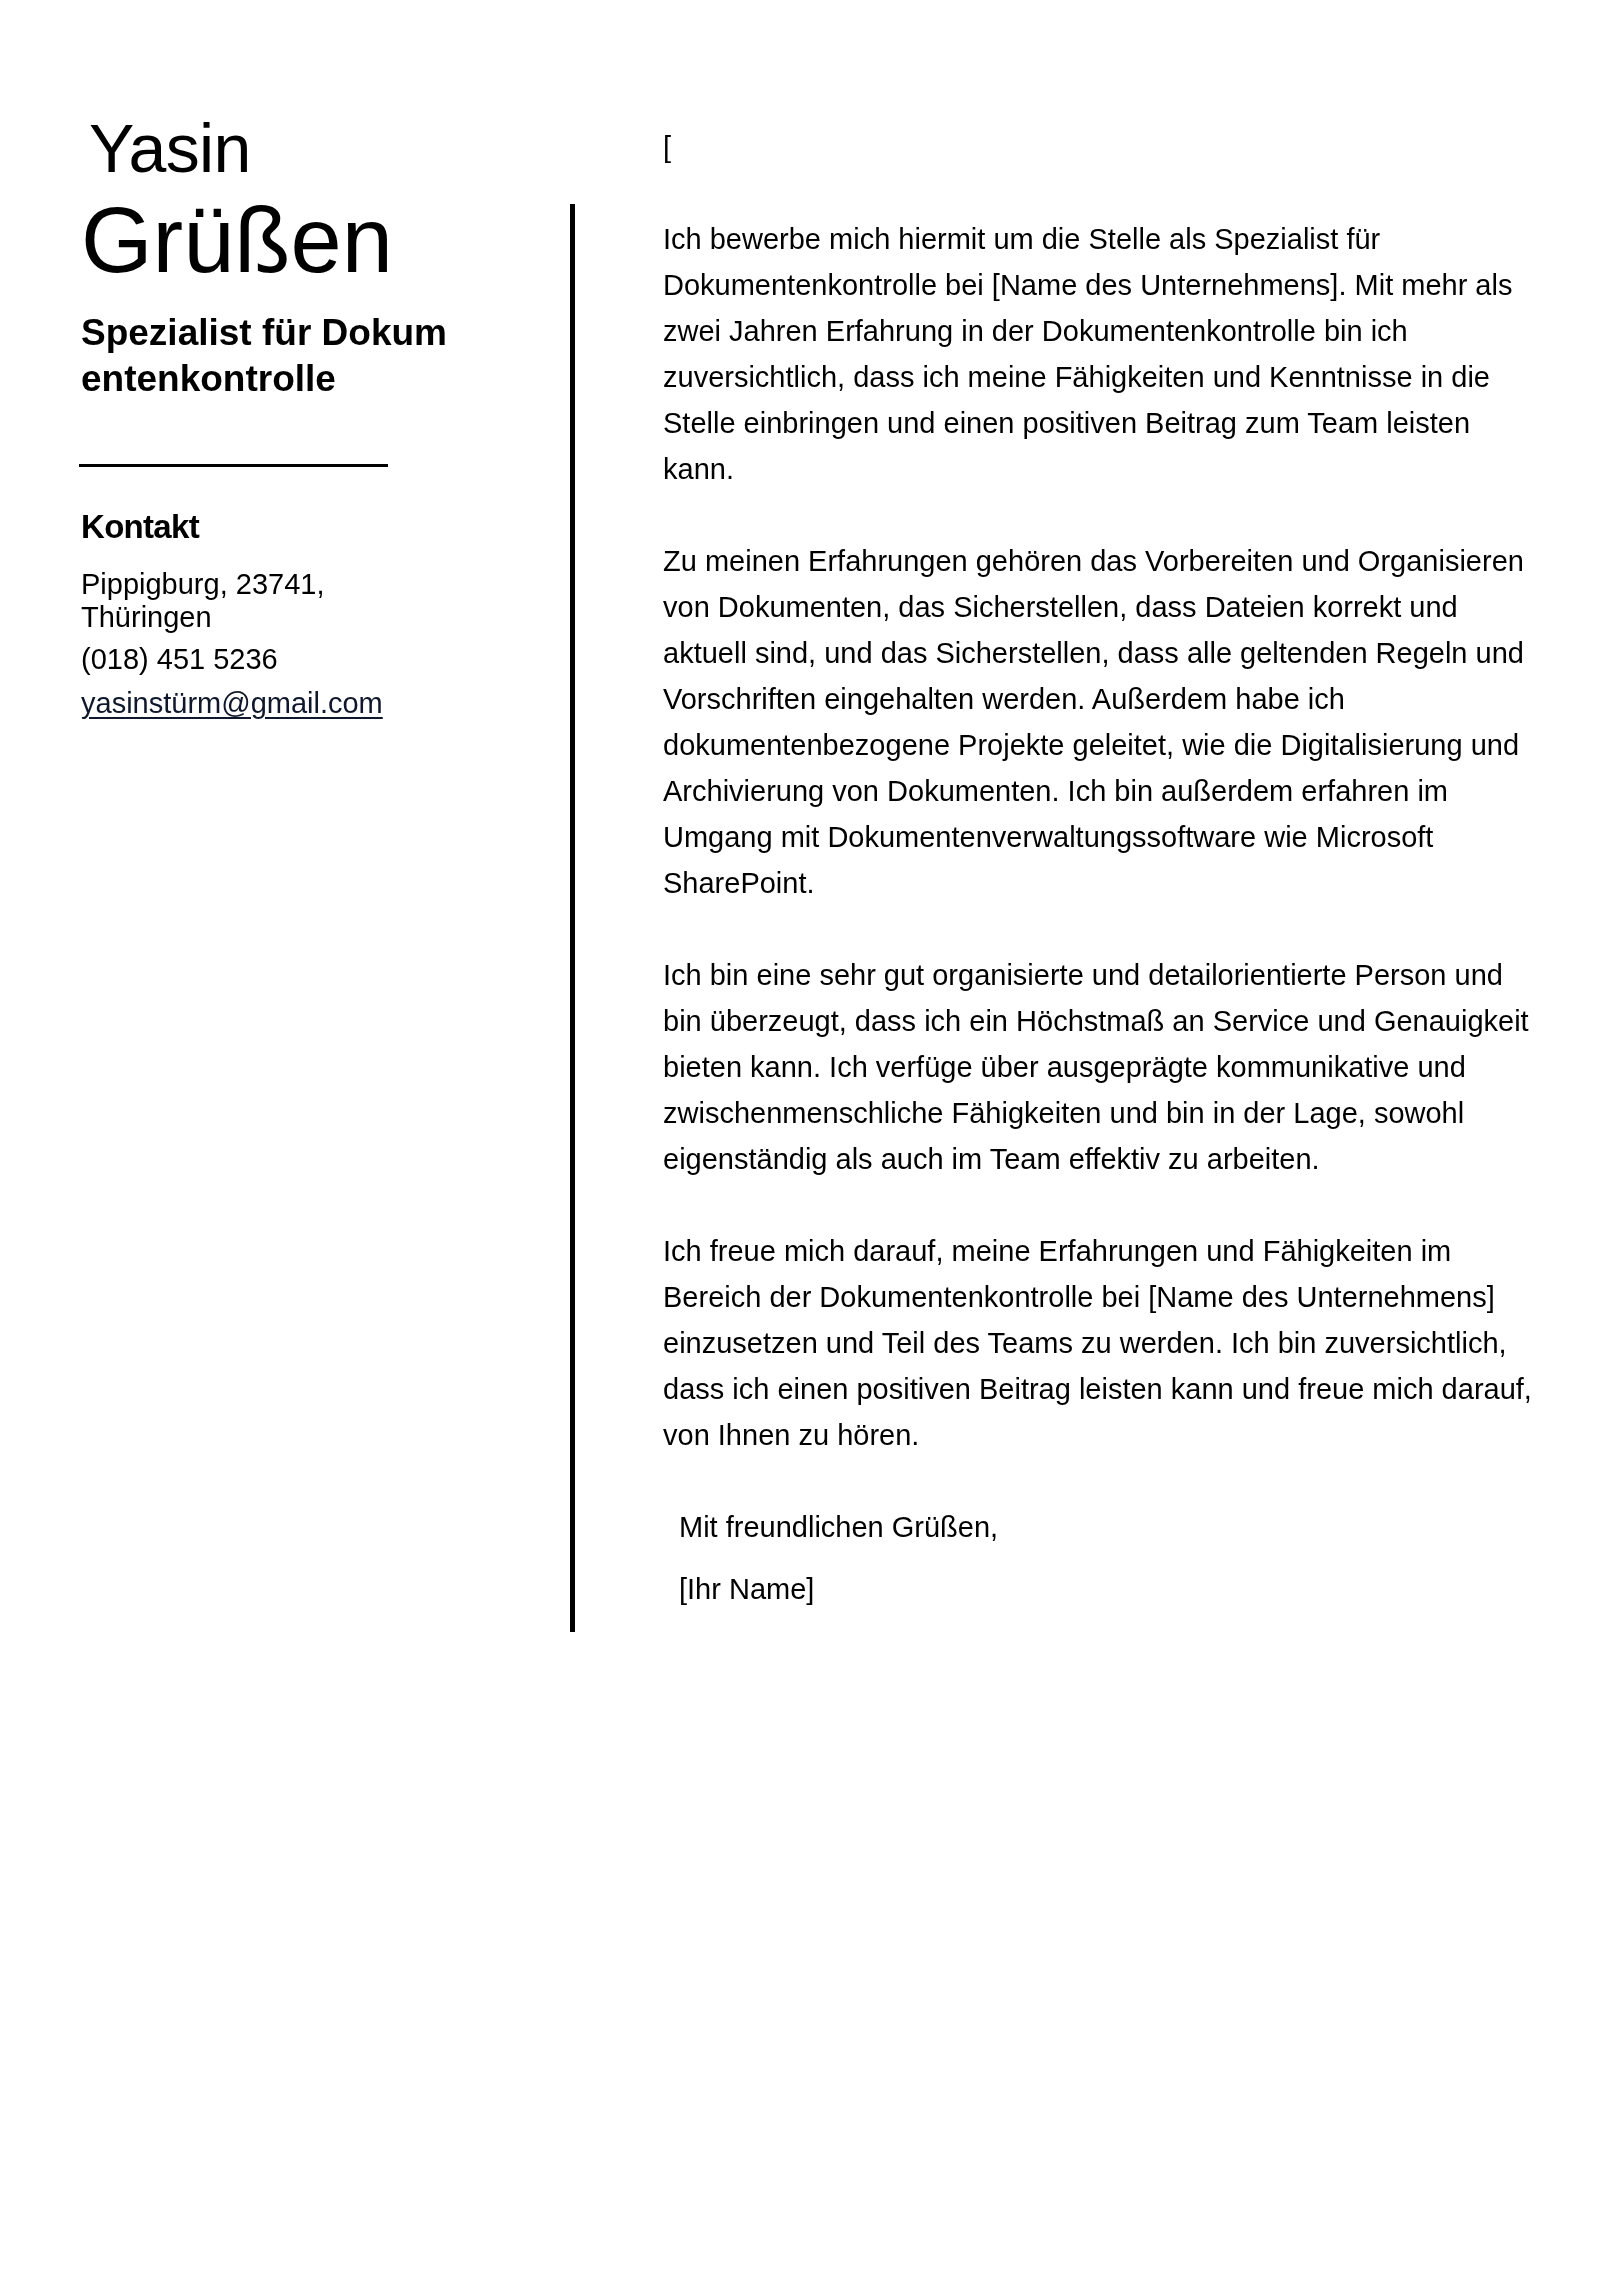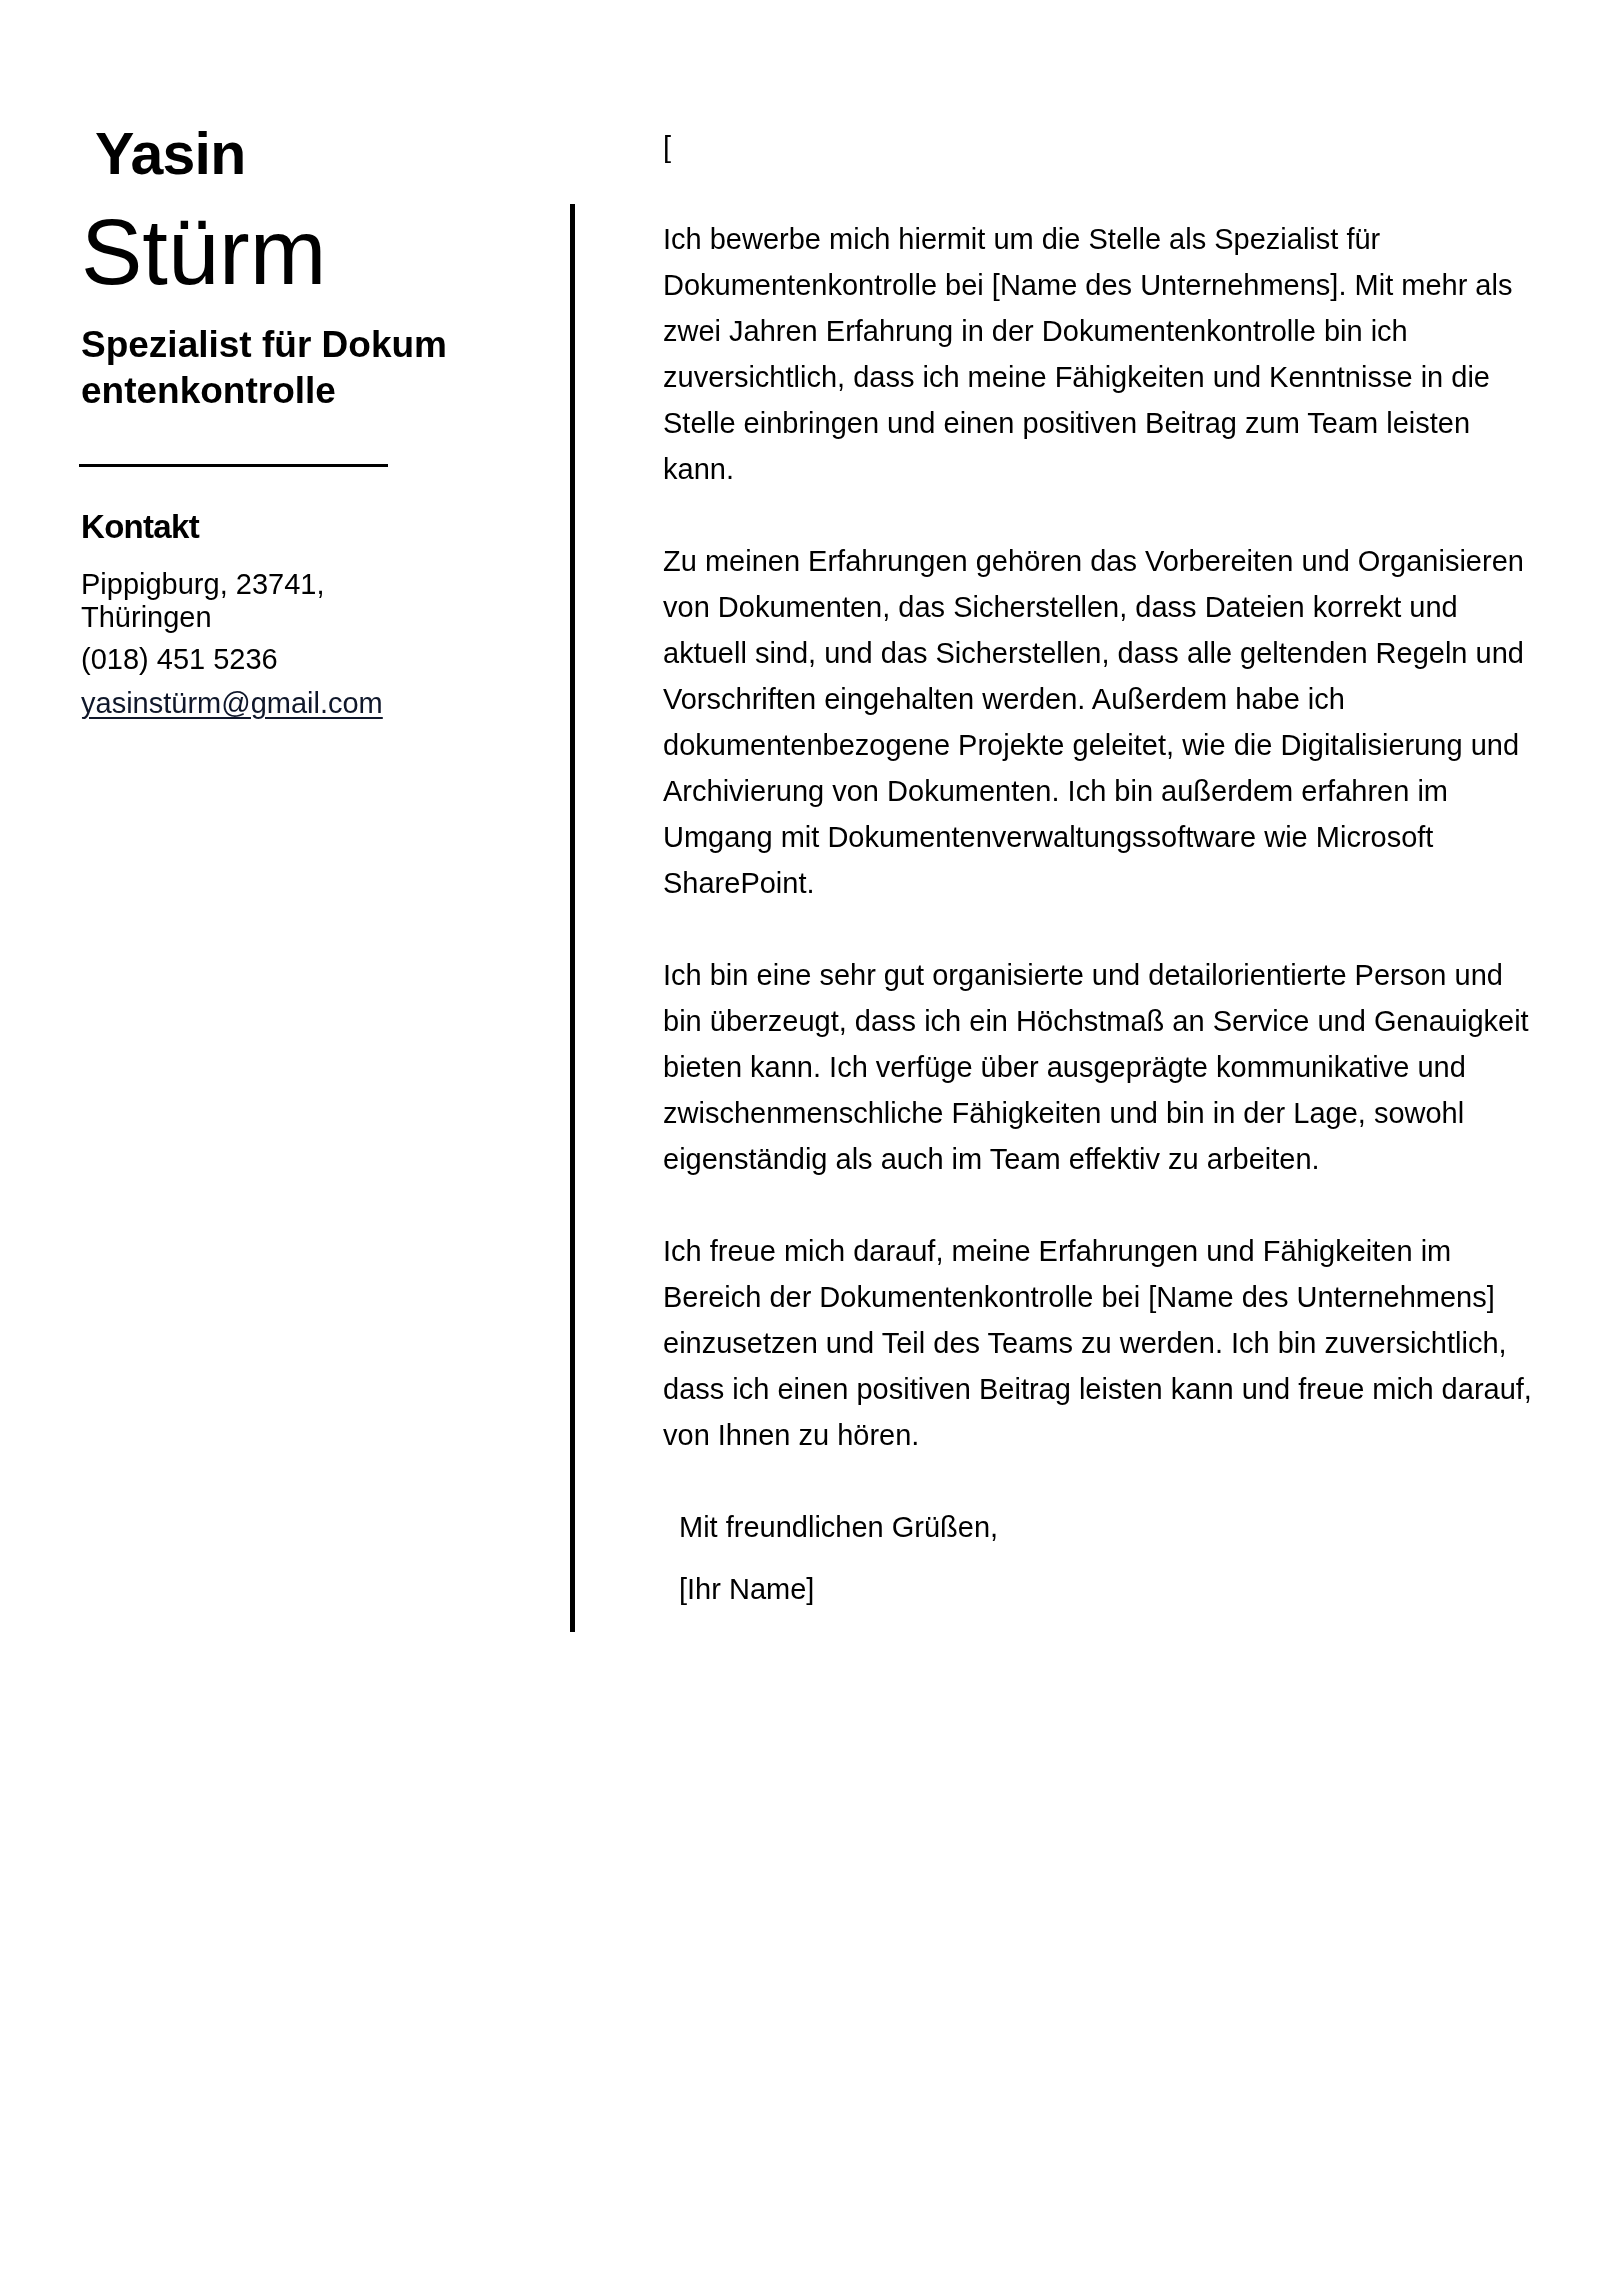--- a/index.html
+++ b/index.html
@@ -15,24 +15,24 @@
       font-family: "Liberation Sans", "DejaVu Sans", sans-serif;
       color: #000000;
     }
     .sidebar {
       position: absolute;
       left: 81px;
       top: 98px;
       width: 393px;
     }
     .name-first {
-      font-size: 59px;
-      font-weight: 700;
+      font-size: 68px;
+      font-weight: 400;
       line-height: 84px;
-      margin: 14px;
+      margin: 8px;
       letter-spacing: -0.7px;
     }
     .name-last {
       font-size: 92px;
       font-weight: 400;
       line-height: 84px;
       margin: 0;
       letter-spacing: 0px;
     }
     .job-title {
@@ -105,21 +105,21 @@
     }
     .letter .closing {
       margin: 16px;
     }
   </style>
 </head>
 <body>
 
 <div class="sidebar">
   <h1 class="name-first">Yasin</h1>
-  <h1 class="name-last">Stürm</h1>
+  <h1 class="name-last">Grüßen</h1>
   <div class="job-title">Spezialist für Dokumentenkontrolle</div>
 </div>
 
 <div class="rule"></div>
 
 <div class="contact">
   <h2 class="contact-heading">Kontakt</h2>
   <p class="contact-line contact-address" style="width:282px;">Pippigburg, 23741, Thüringen</p>
   <p class="contact-line contact-phone">(018) 451 5236</p>
   <p class="contact-line"><a class="contact-email">yasinstürm@gmail.com</a></p>

